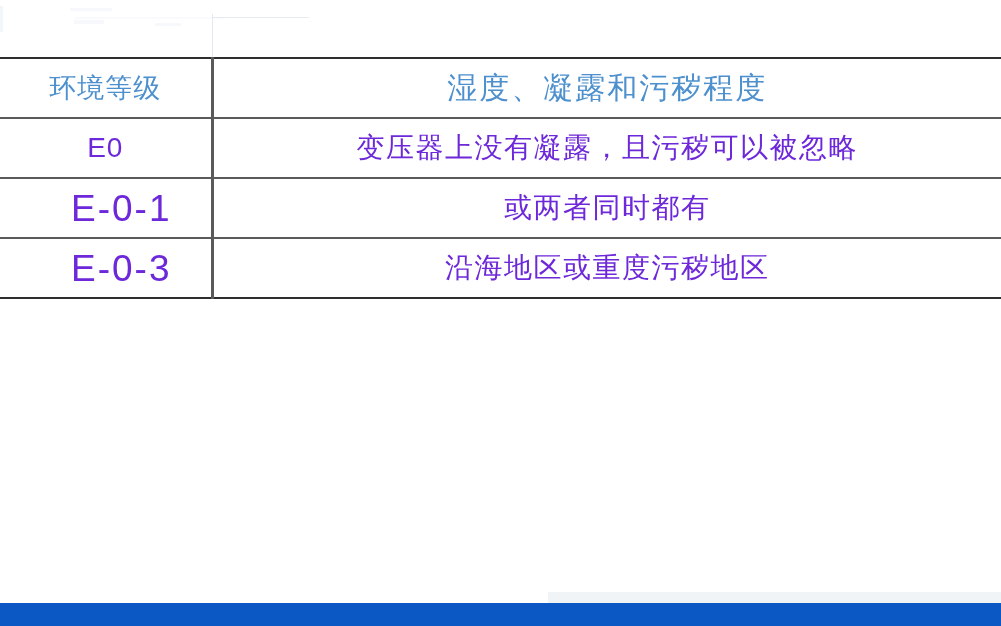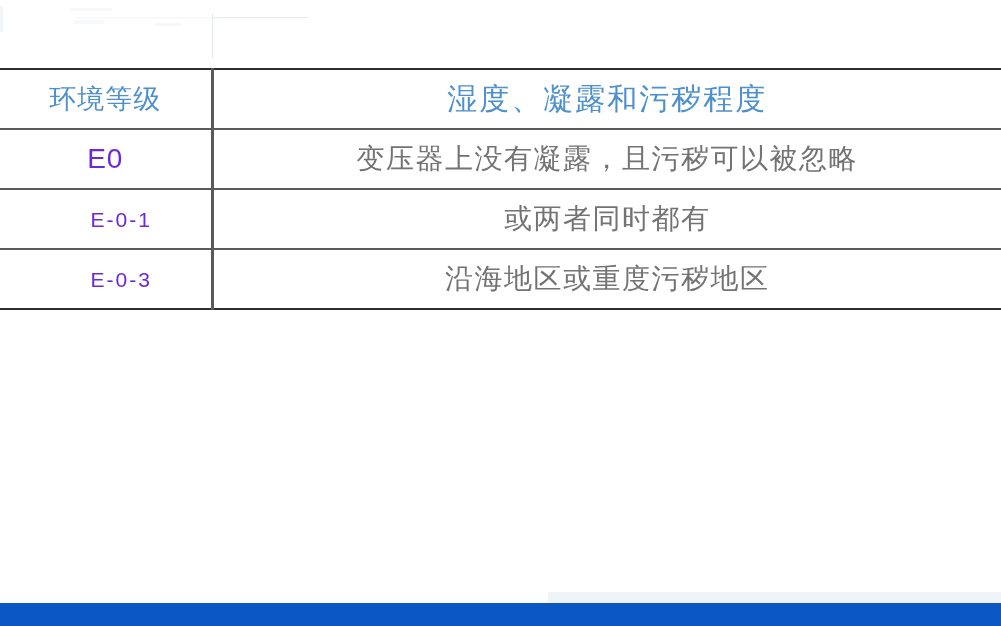--- a/index.html
+++ b/index.html
@@ -46,21 +46,21 @@
     width: 96px;
     height: 1px;
     background: #e6ebf1;
     pointer-events: none;
   }
 
   
   .table-wrap {
     position: absolute;
     left: 0px;
-    top: 68px;
+    top: 57px;
     width: 1001px;
   }
   table.env-table {
     border-collapse: collapse;
     width: 1001px;
     table-layout: fixed;
   }
   table.env-table col.col-grade { width: 212px; }
   table.env-table col.col-desc  { width: 789px; }
 
@@ -98,28 +98,28 @@
     letter-spacing: 2px;
   }
 
   
   .grade-text {
     color: #6d28d9;
     font-size: 28px;
     letter-spacing: 1px;
   }
   .grade-text.grade-code {
-    font-size: 21px;
+    font-size: 37px;
     letter-spacing: 2px;
     margin-left: 32px;
   }
 
   
   .desc-text {
-    color: #737373;
+    color: #6d28d9;
     font-size: 28px;
     letter-spacing: 1.5px;
     font-family: Liberation Serif, serif;
   }
   .desc-text.desc-wide {
     font-size: 28px;
     letter-spacing: 1.5px;
   }
 
   

